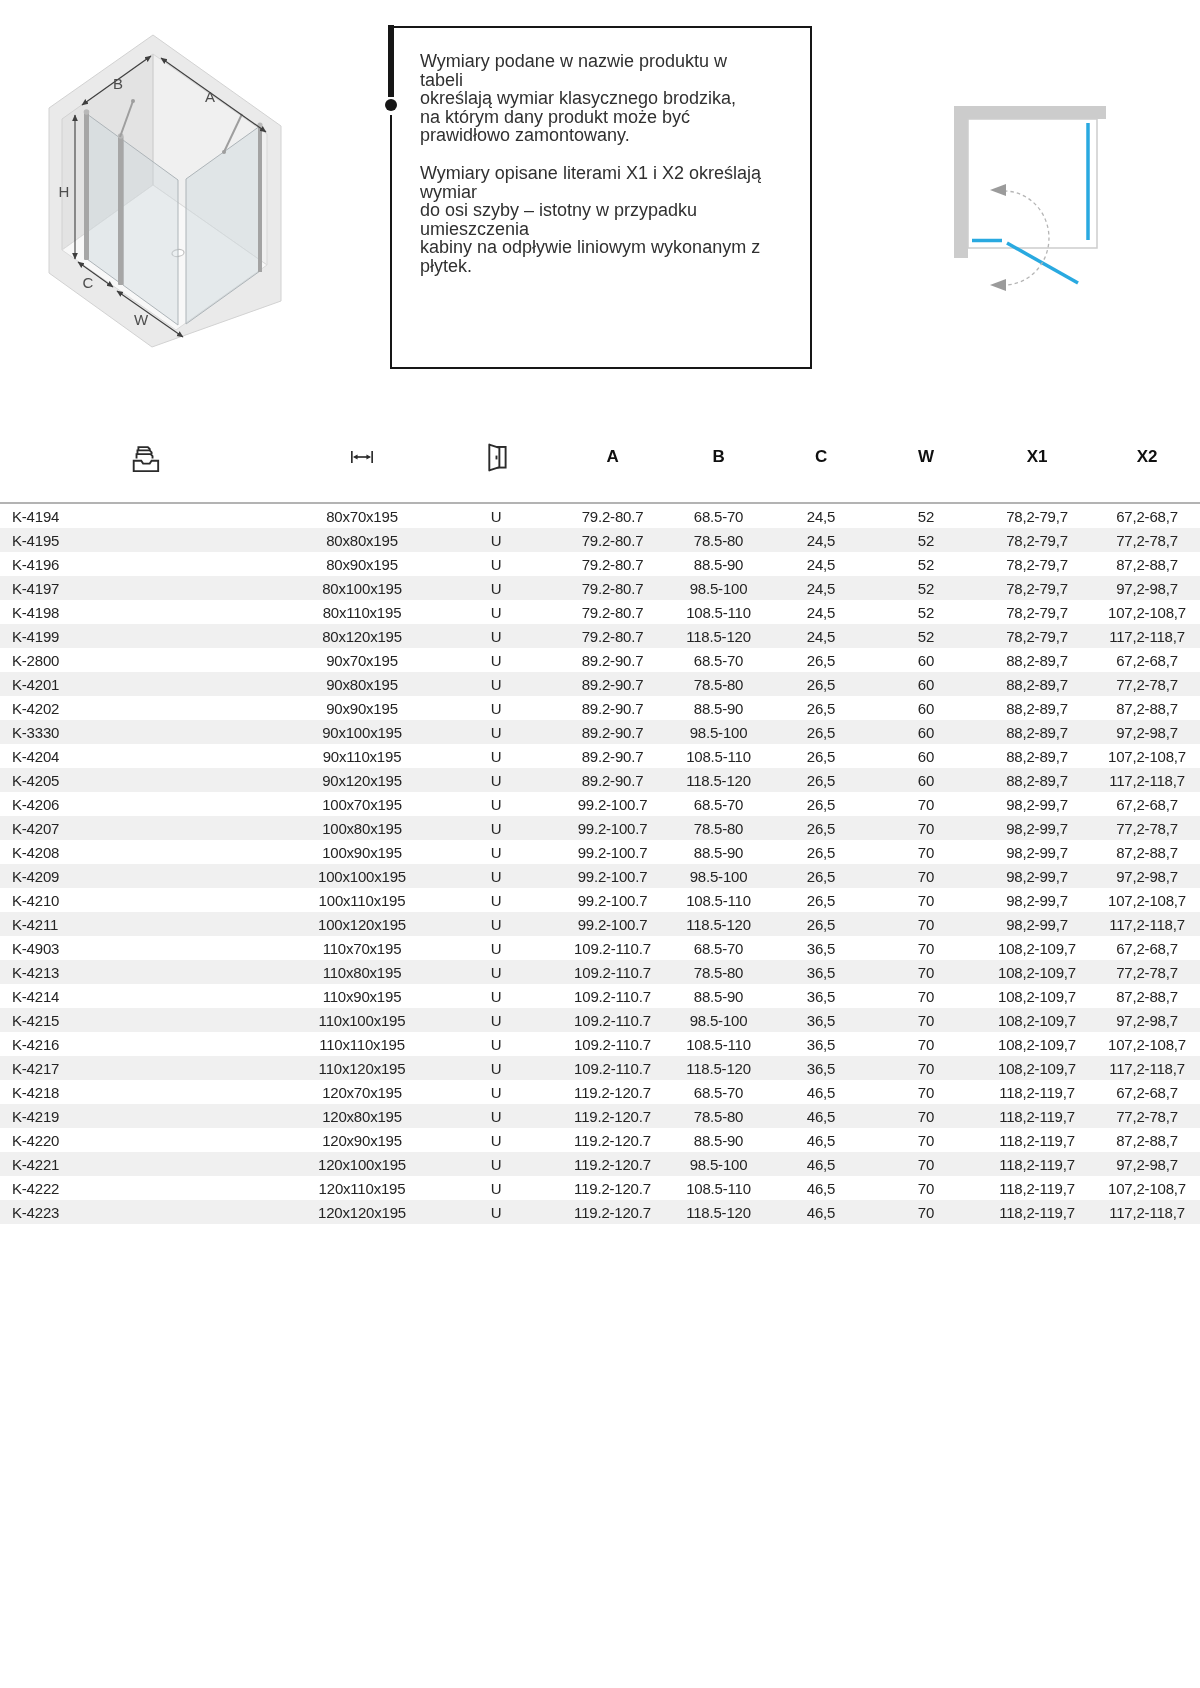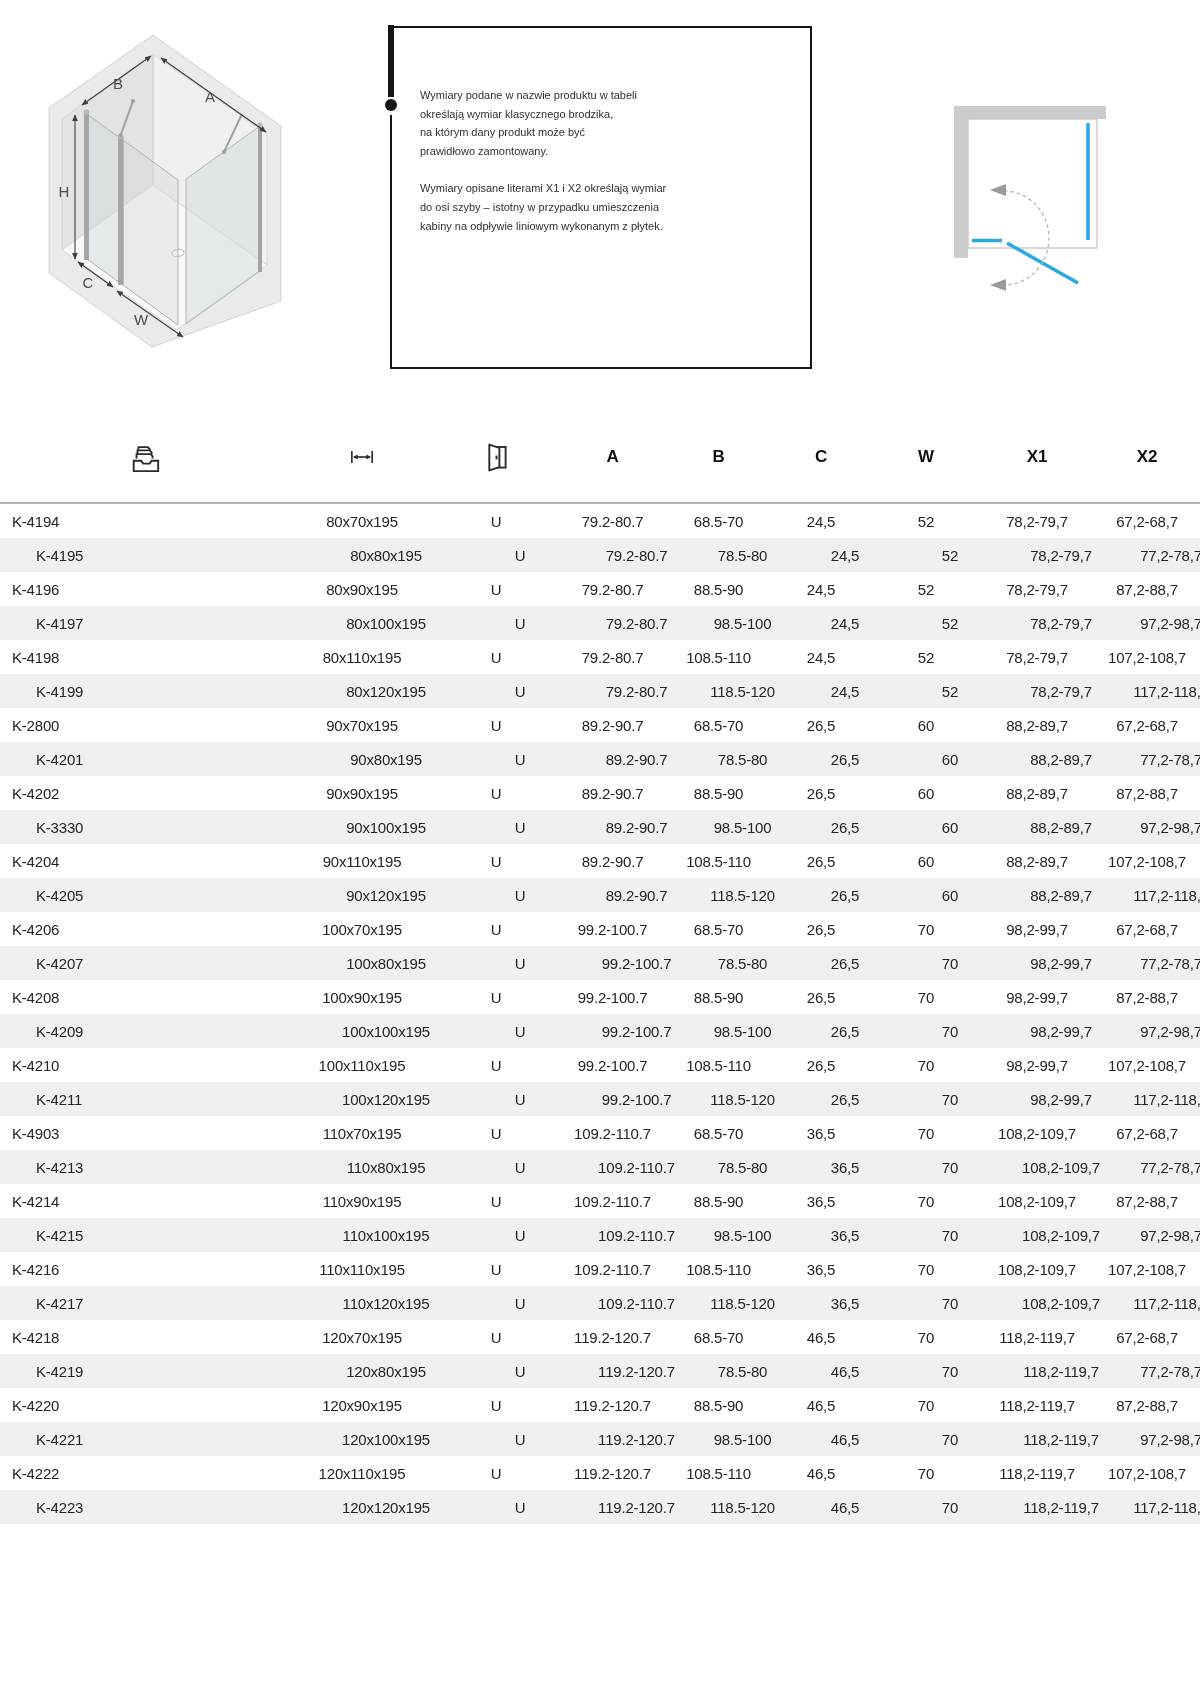--- a/index.html
+++ b/index.html
@@ -9,42 +9,42 @@
     -webkit-font-smoothing:antialiased;
   }
   
   .info-box{
     position:absolute;left:391px;top:26px;width:421px;height:343px;
     border:2px solid #161616;border-left:none;box-sizing:border-box;
   }
   .excl-bar{position:absolute;left:388px;top:25px;width:6px;height:72px;background:#161616;}
   .excl-dot{position:absolute;left:385px;top:99px;width:12px;height:12px;border-radius:50%;background:#161616;}
   .excl-stem{position:absolute;left:390px;top:115px;width:2px;height:254px;background:#161616;}
-  .info-text{position:absolute;left:420px;top:52px;width:350px;font-size:11px;line-height:18.6px;color:#303030;margin-top:34px;}
+  .info-text{position:absolute;left:420px;top:52px;width:350px;font-size:18px;line-height:18.6px;color:#303030;}
   .info-text p{margin:0 0 19px 0;white-space:pre-line;}
   
   .iso-wrap{position:absolute;left:20px;top:10px;width:280px;height:340px;}
   .topview-wrap{position:absolute;left:945px;top:95px;width:170px;height:210px;}
   
   .thead{
     position:absolute;left:0;top:400px;width:1200px;height:102px;box-sizing:border-box;
     display:grid;grid-template-columns:290px 144px 124px 109px 103px 102px 108px 114px 106px;
     align-items:center;padding-top:12px;
   }
   .thead .hcell{display:flex;justify-content:center;align-items:center;}
   .thead .hletter{font-size:17px;font-weight:bold;color:#101010;letter-spacing:-0.2px;}
   .tbody{
     position:absolute;left:0;top:502px;width:1200px;
     border-top:2px solid var(--divider,#b3b3b3);
   }
   .trow{
     display:grid;grid-template-columns:290px 144px 124px 109px 103px 102px 108px 114px 106px;
-    height:34px;align-items:center;font-size:15px;color:#242424;letter-spacing:-0.2px;
+    height:24px;align-items:center;font-size:15px;color:#242424;letter-spacing:-0.2px;
   }
-  .trow.alt{background:var(--stripe,#f0f0f0);padding-left:24px;}
+  .trow.alt{background:var(--stripe,#f0f0f0);}
   .cell{text-align:center;white-space:nowrap;}
   .cell.code{text-align:left;padding-left:12px;}
   svg text{font-family:"Liberation Sans",sans-serif;}
 </style>
 </head>
 <body style="--stripe: #f0f0f0; --divider: #b3b3b3;">
 
 <div class="iso-wrap">
   <svg width="280" height="340" viewBox="0 0 280 340">
     <defs>

